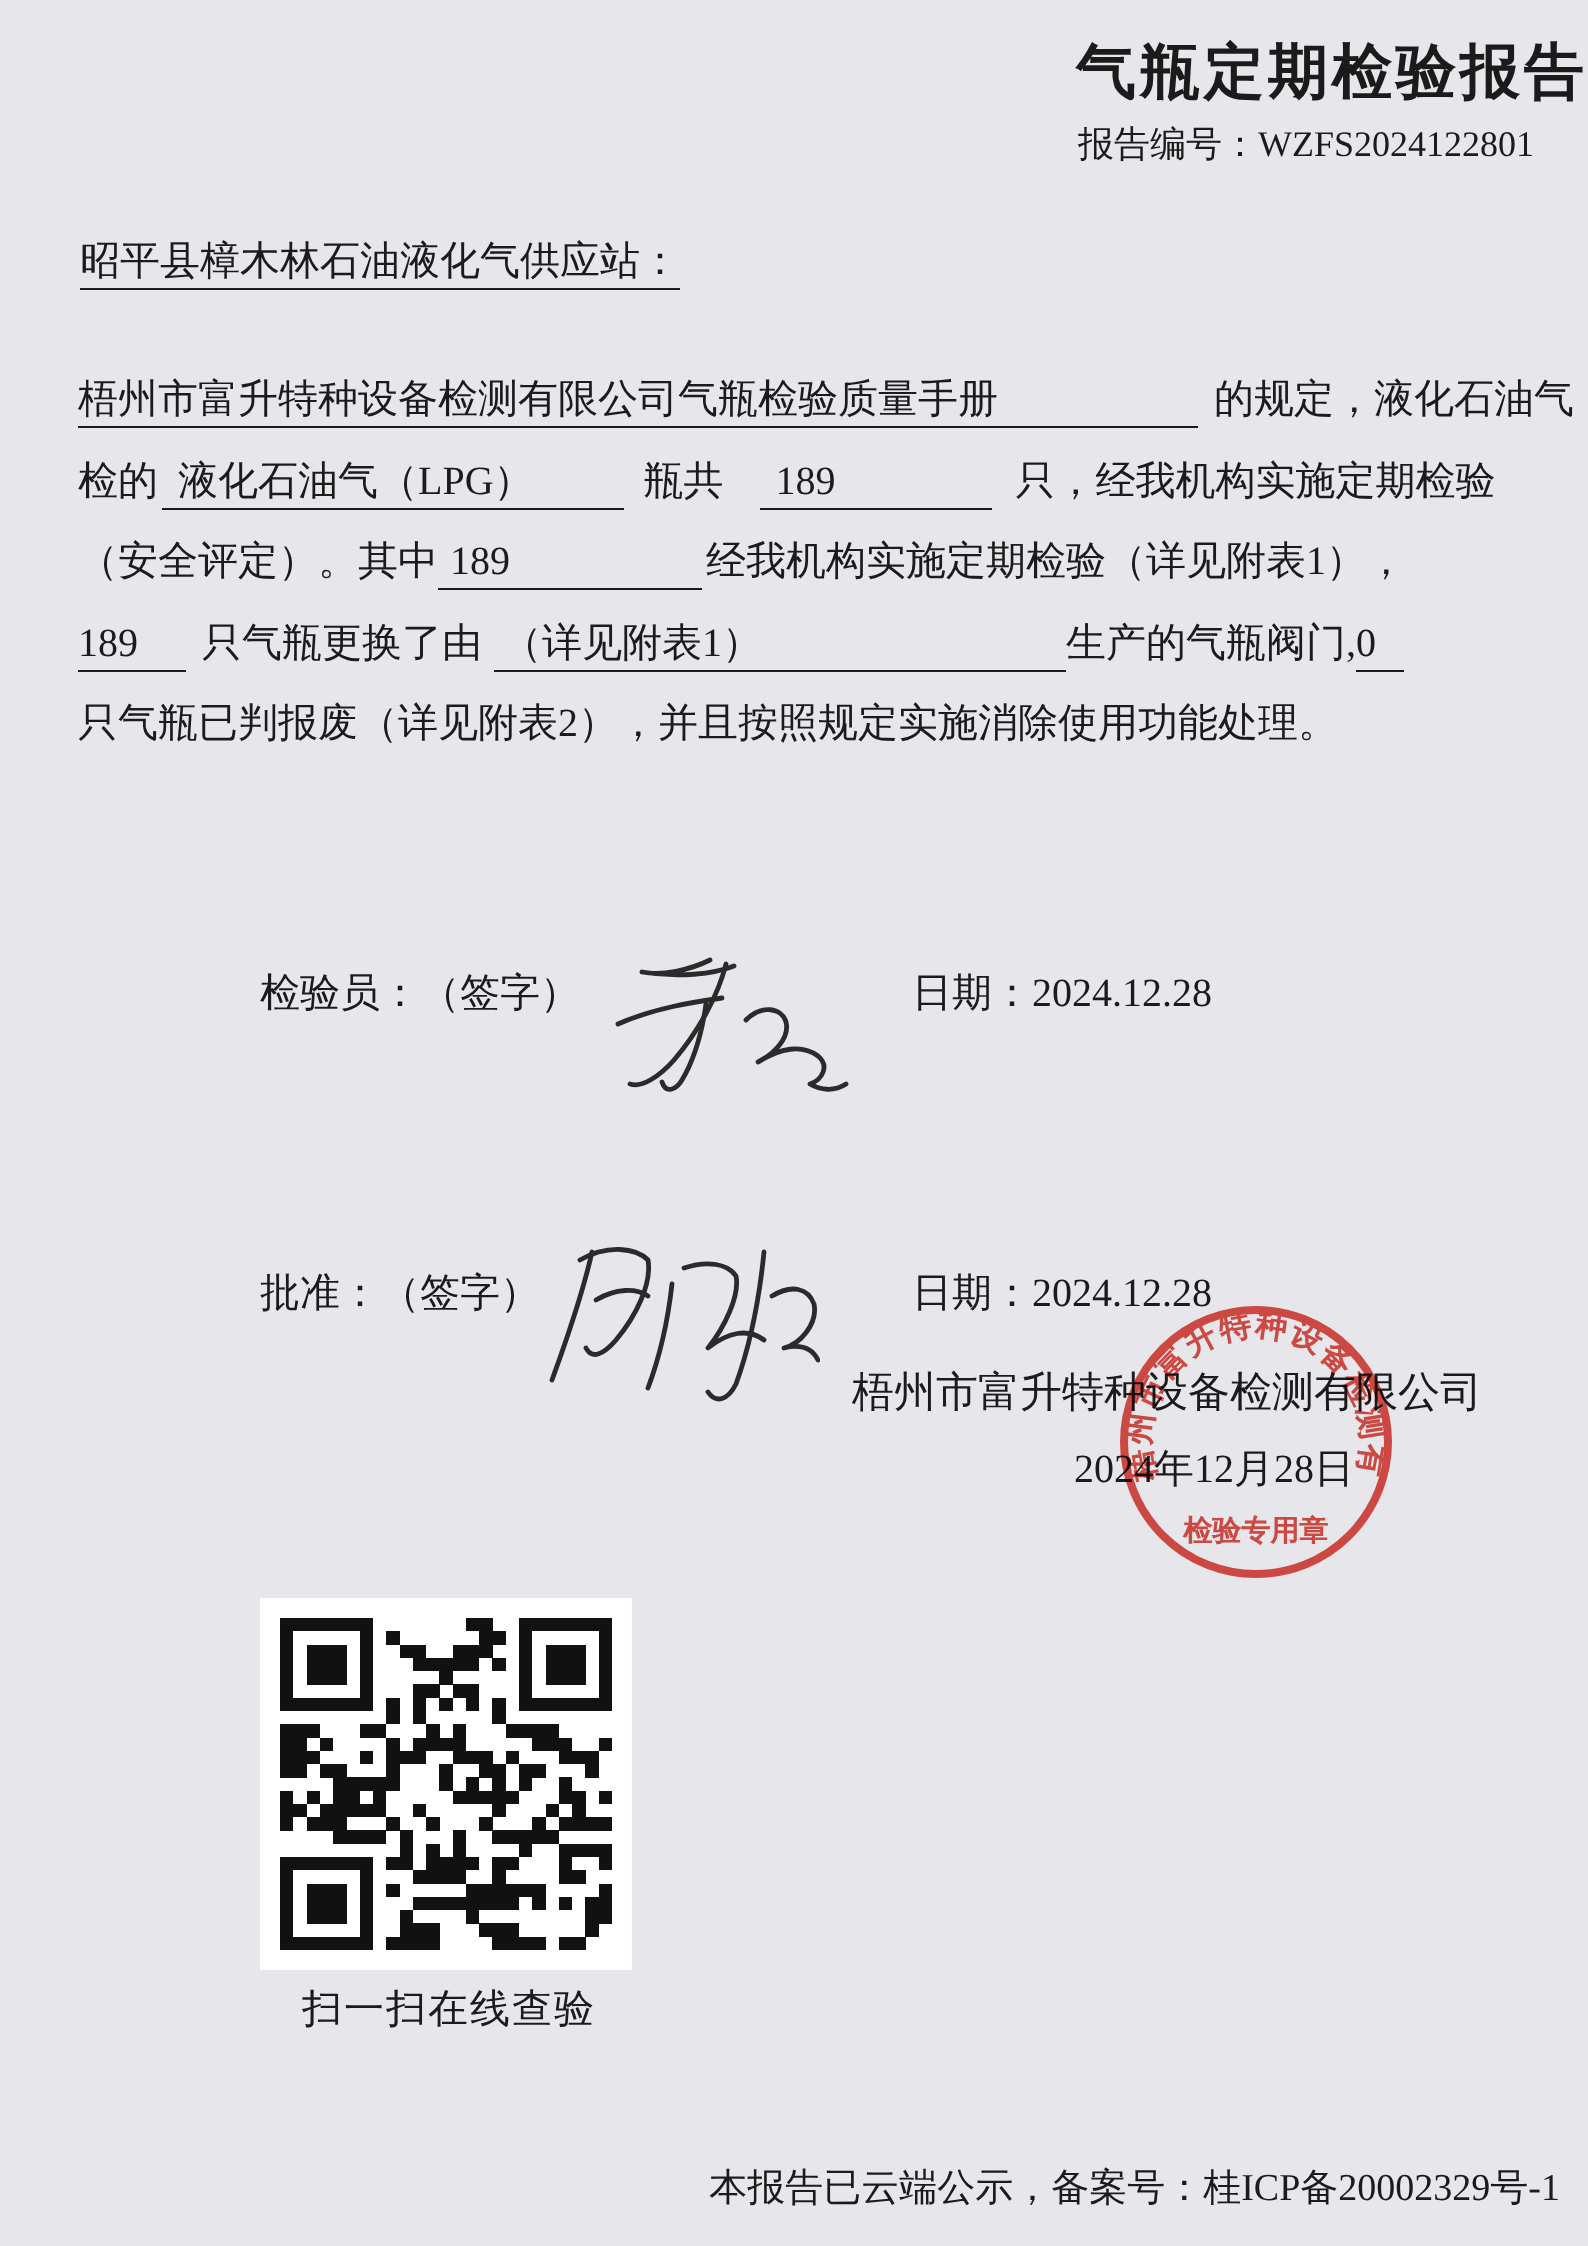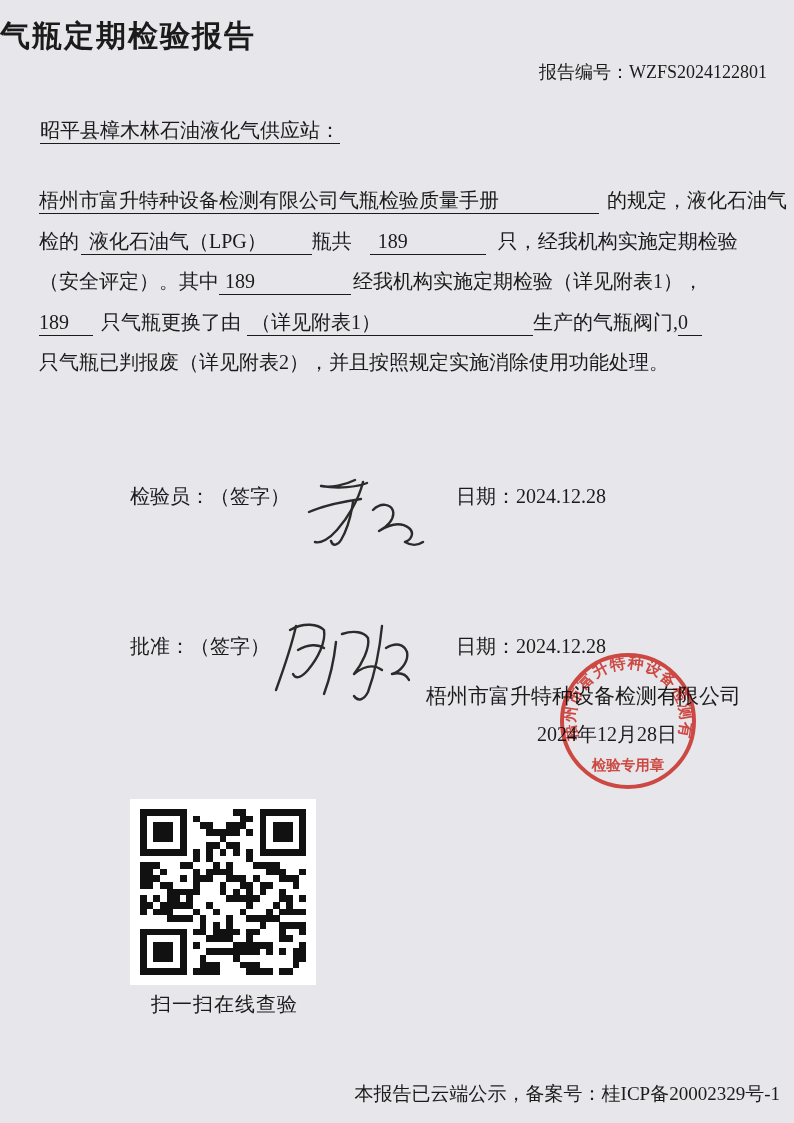--- a/index.html
+++ b/index.html
@@ -7,36 +7,36 @@
   body {
     background:#e7e6eb;
     font-family:"Liberation Serif","DejaVu Serif",serif;
     color:#1b1b1b;
     -webkit-font-smoothing:antialiased;
   }
   .page { position:relative; width:794px; height:1123px; overflow:hidden; }
 
   .title {
     position:absolute; top:16px; left:0; width:100%;
-    text-align:left; font-size:30px; font-weight:700; letter-spacing:2px;
+    text-align:right; font-size:30px; font-weight:700; letter-spacing:2px;
   }
   .report-no { position:absolute; top:60px; right:27px; font-size:18px; }
 
   .addressee { position:absolute; top:117px; left:40px; font-size:20px; }
 
   .u { border-bottom:1.5px solid #1b1b1b; padding-bottom:2px; }
 
   .body-text { position:absolute; top:180px; left:39px; width:740px; font-size:20px; }
   .bline { height:40.5px; line-height:40.5px; white-space:nowrap; }
   .indent { padding-left:29px; }
 
   .l2-u { padding-right:100px; }
   .l2-rest { margin-left:8px; }
   .l3-u1 { margin-left:2px; padding-left:8px; padding-right:45px; }
-  .l3-mid { }
+  .l3-mid { margin-left:10px; }
   .l3-u2 { margin-left:18px; padding-left:8px; padding-right:78px; }
   .l3-rest { margin-left:12px; }
   .l4-u { padding-left:6px; padding-right:96px; }
   .l4-rest { margin-left:2px; }
   .l5-u1 { padding-right:24px; }
   .l5-mid1 { margin-left:8px; }
   .l5-u2 { margin-left:6px; padding-left:4px; padding-right:152px; }
   .l5-u3 { padding-right:14px; }
 
   .sig-label-1 { position:absolute; top:483px; left:130px; font-size:20px; }

